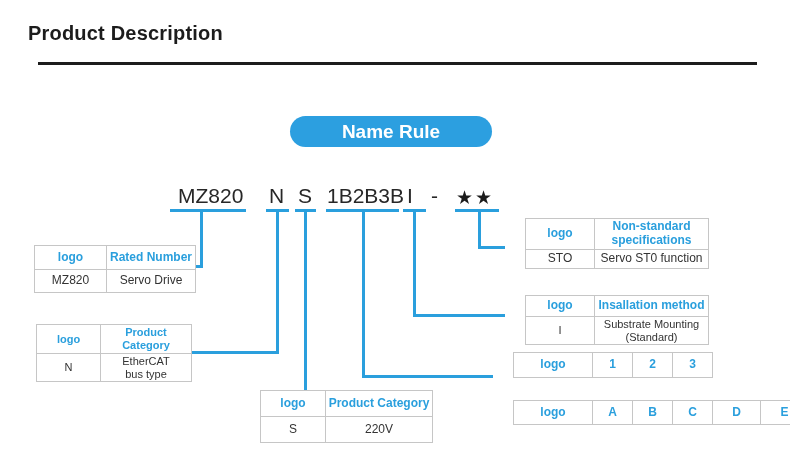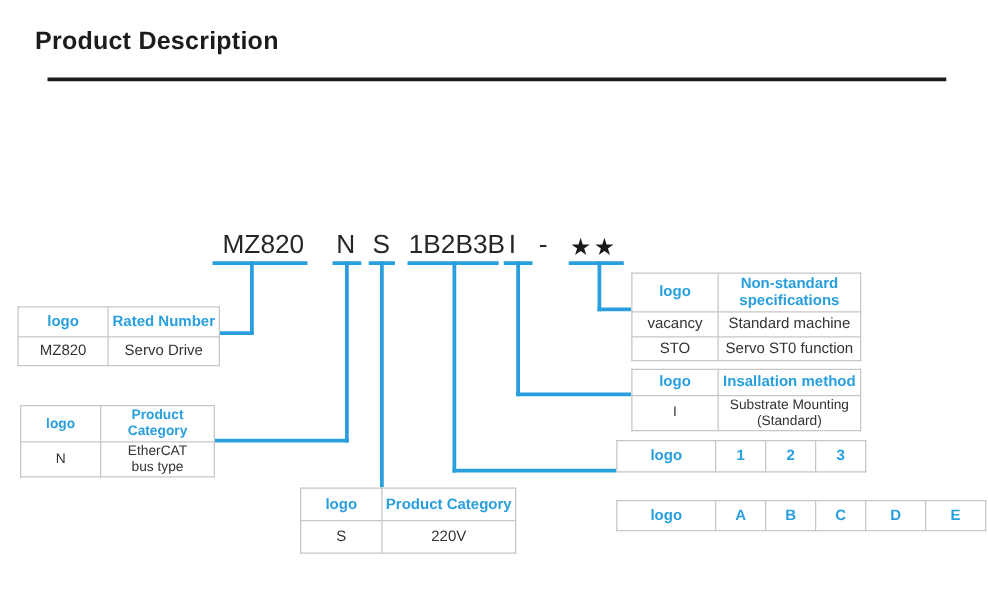--- a/index.html
+++ b/index.html
@@ -19,38 +19,39 @@
     background:var(--pill);color:#ffffff;font-size:19px;font-weight:bold;
     display:flex;align-items:center;justify-content:center;
   }
   
   .seg{position:absolute;top:184px;font-size:21px;color:#272727;white-space:nowrap;}
   .seg.stars{font-size:19px;top:186px;color:#1b1b1b;letter-spacing:2px;}
   
   .cl{position:absolute;background:var(--accent);}
   
   table.tbl{
-    position:absolute;border-collapse:collapse;background:#ffffff;table-layout:fixed;
+    position:absolute;border-collapse:collapse;background:#ffffff;table-layout:fixed;margin-left:20px;
   }
   table.tbl td{
     border:1px solid var(--tborder);text-align:center;vertical-align:middle;
     padding:1px 2px;line-height:1.15;overflow:hidden;
   }
   td.hd{color:var(--accent);font-weight:bold;}
   td.dt{color:var(--celltext);}
   .fs12{font-size:12px;} .fs11{font-size:11px;}
 </style>
 </head>
 <body>
 
 <div class="stage">
 
   <h1 class="page-title">Product Description</h1>
   <div class="title-rule"></div>
 
+  <div class="pill">Name Rule</div>
 
   <span class="seg" style="left:178px">MZ820</span>
   <span class="seg" style="left:269px">N</span>
   <span class="seg" style="left:298px">S</span>
   <span class="seg" style="left:327px">1B2B3B</span>
   <span class="seg" style="left:407px">I</span>
   <span class="seg" style="left:431px">-</span>
   <span class="seg stars" style="left:456px">★★</span>
 
   <div class="cl" style="left:170px;top:209px;width:76px;height:3px"></div>
@@ -126,24 +127,20 @@
   <table class="tbl fs12" style="left:505px;top:218px;width:183px">
     <colgroup>
         <col style="width:69px">
         <col style="width:114px">
       </colgroup>
     <tbody>
         <tr style="height:27px">
       <td class="hd">logo</td>
       <td class="hd" style="padding:1px 10px">Non-standard specifications</td>
     </tr>
-    <tr style="height:20px">
-      <td class="dt">vacancy</td>
-      <td class="dt">Standard machine</td>
-    </tr>
     <tr style="height:19px">
       <td class="dt">STO</td>
       <td class="dt">Servo ST0 function</td>
     </tr>
   </tbody>
     </table>
 
   <table class="tbl fs11" style="left:505px;top:295px;width:183px">
     <colgroup>
         <col style="width:69px">

